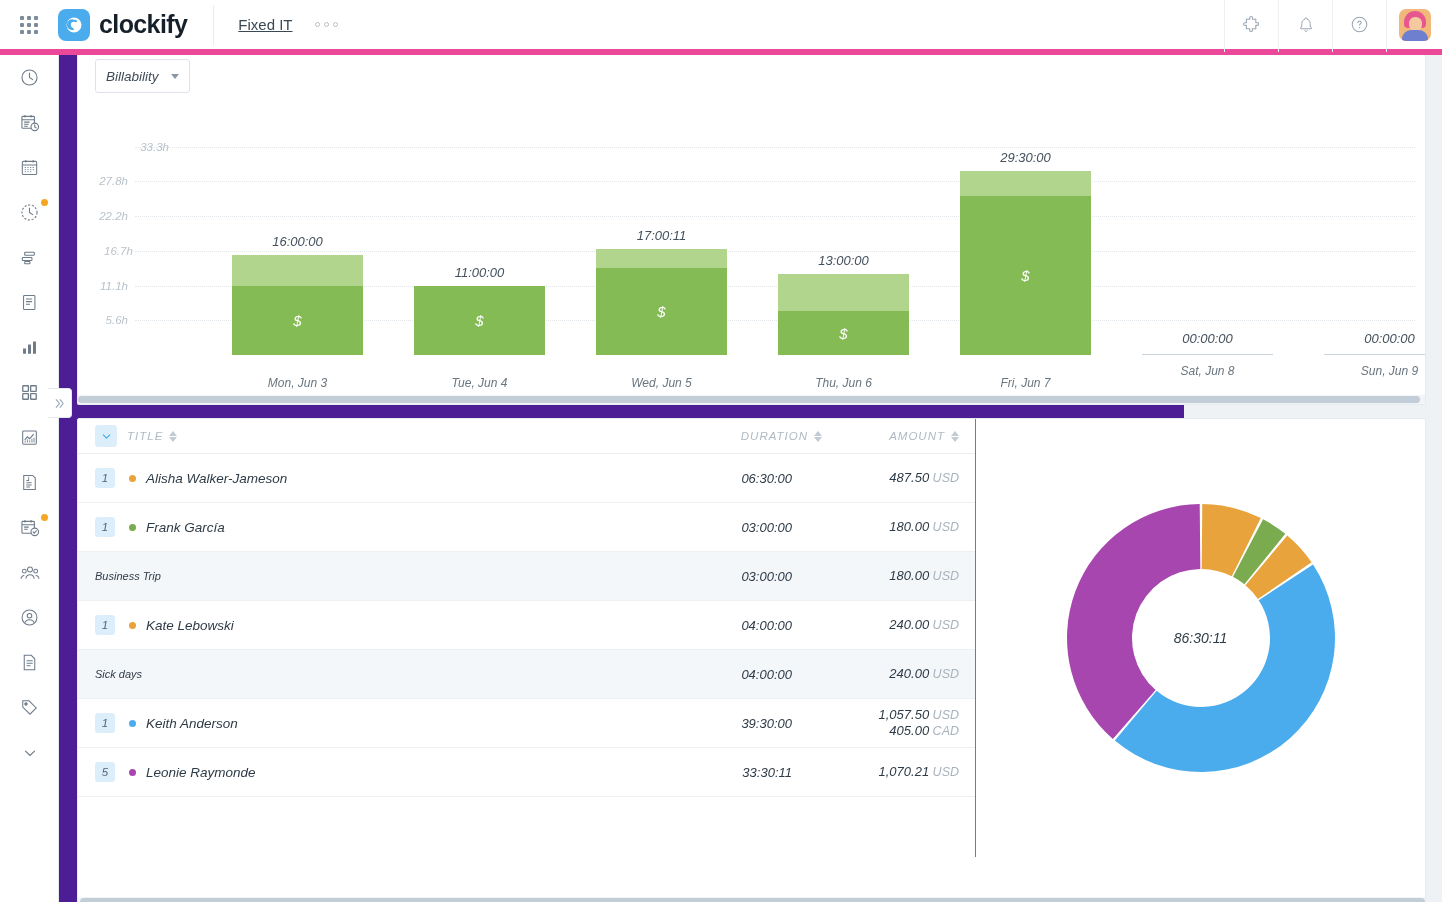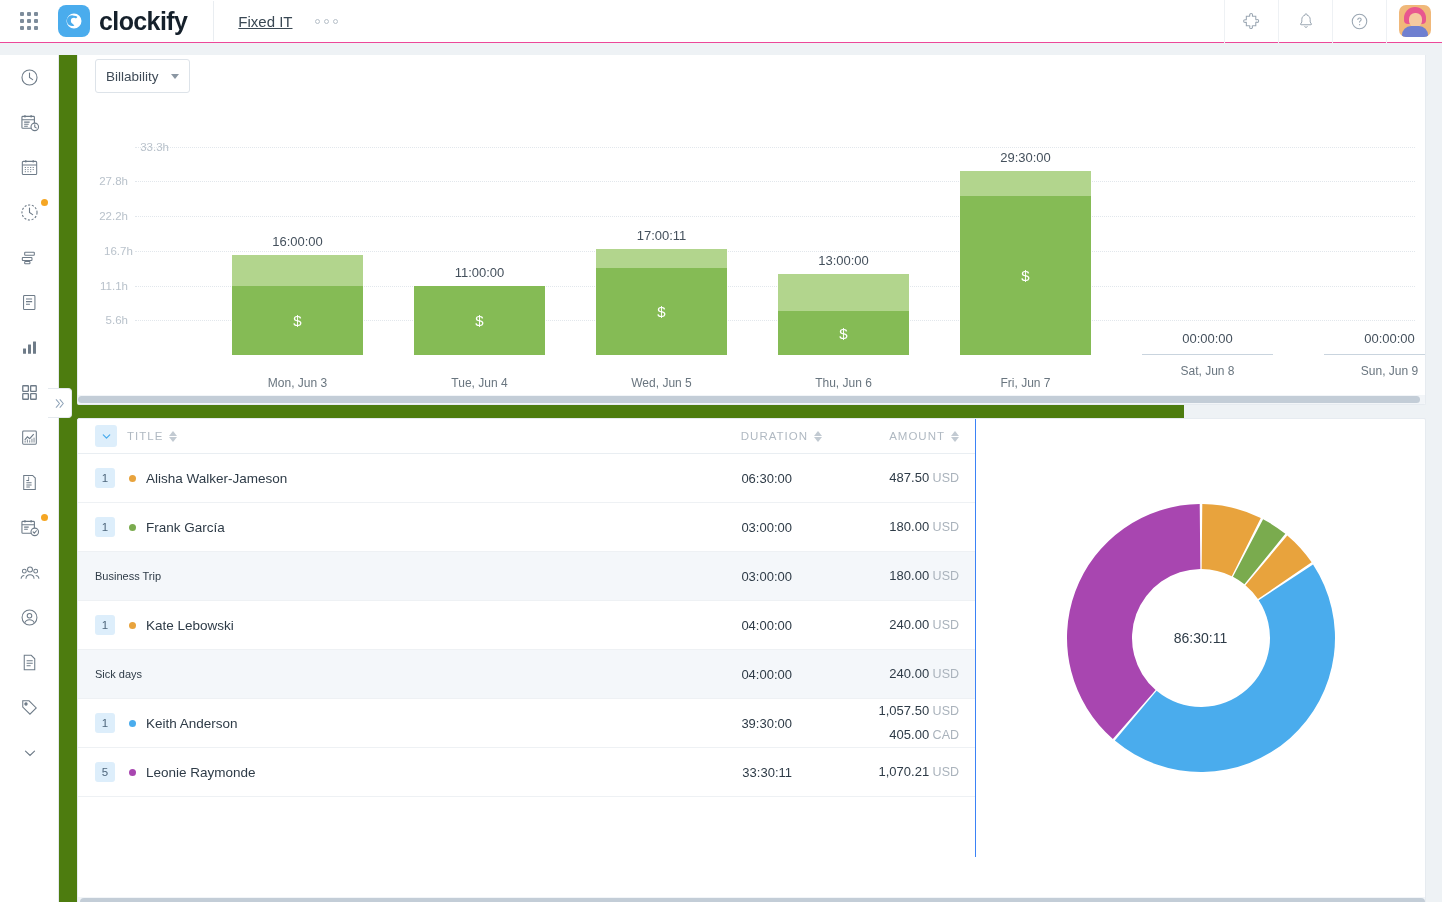--- a/index.html
+++ b/index.html
@@ -6,22 +6,22 @@
   html, body {
     width: 1442px; height: 902px;
     background: #eef2f5;
     font-family: "Liberation Sans", sans-serif;
     overflow: hidden;
   }
   .app { position: relative; width: 1442px; height: 902px; background: #eef2f5; }
 
   
   .topbar {
-    position: absolute; top: 0; left: 0; width: 1442px; height: 43px;
-    background: #fff; border-bottom: 1px solid #ec4899;
+    position: absolute; top: 0; left: 0; width: 1442px; height: 55px;
+    background: #fff; border-bottom: 6px solid #ec4899;
     display: flex; align-items: center; z-index: 20;
   }
   .grid-btn { width: 58px; height: 55px; display: flex; align-items: center; justify-content: center; cursor: pointer; }
   .grid-dots { display: grid; grid-template-columns: repeat(3, 4px); grid-template-rows: repeat(3, 4px); gap: 3px; }
   .grid-dots i { display: block; width: 4px; height: 4px; background: #7d8c9b; border-radius: 1px; }
   .logo-wrap { display: flex; align-items: center; gap: 9px; padding-right: 26px; height: 55px; }
   .logo-mark {
     width: 32px; height: 32px; border-radius: 8px; background: #4aaced;
     display: flex; align-items: center; justify-content: center;
   }
@@ -59,21 +59,21 @@
     border-radius: 50%; background: #f5a623;
   }
   .expand-tab {
     position: absolute; left: 48px; top: 388px; width: 24px; height: 30px;
     background: #fff; border: 1px solid #e4e9ee; border-left: none;
     border-radius: 0 4px 4px 0; display: flex; align-items: center; justify-content: center;
     cursor: pointer; z-index: 30; color: #8fa3b8; font-size: 13px;
   }
 
   
-  .main { position: absolute; top: 55px; left: 59px; width: 1125px; height: 847px; background: #4d7c0f; padding: 0; }
+  .main { position: absolute; top: 55px; left: 59px; width: 1125px; height: 847px; background: #4c1d95; padding: 0; font-style: italic; }
 
   
   .chart-card {
     position: absolute; left: 18px; top: 0px; width: 1349px; height: 350px;
     background: #fff; border: 1px solid #e6ebf0; border-top: none;
     border-radius: 0 0 2px 2px; overflow: hidden;
   }
   .billability-select {
     position: absolute; left: 17px; top: 4px; height: 34px; min-width: 92px;
     border: 1px solid #dde3e9; border-radius: 3px; background: #fff;
@@ -145,21 +145,21 @@
   .trow.group { background: #f4f7fa; }
   .cell-title { flex: 0 0 500px; display: flex; align-items: center; gap: 0px; }
   .count-chip {
     width: 20px; height: 20px; background: #ddeefb; border-radius: 3px;
     font-size: 11.5px; color: #4e667c; display: flex; align-items: center; justify-content: center;
   }
   .cdot { width: 7px; height: 7px; border-radius: 50%; margin: 0 10px 0 14px; flex: none; }
   .title-text { font-size: 13.5px; color: #2e3b47; }
   .group-text { font-size: 11px; color: #2e3b47; }
   .cell-duration { flex: 0 0 197px; text-align: right; font-size: 13px; color: #2e3b47; }
-  .cell-amount { flex: 1; text-align: right; padding-right: 16px; font-size: 13px; color: #2e3b47; line-height: 24px; }
+  .cell-amount { flex: 1; text-align: right; padding-right: 16px; font-size: 13px; color: #2e3b47; line-height: 16px; }
   .cur { color: #aab3bc; font-size: 12.5px; }
 
   .donut-pane { flex: 1; display: flex; align-items: center; justify-content: center; }
   .donut-center {
     position: absolute; font-size: 14px; color: #2e3b47;
     left: 50%; top: 50%; transform: translate(-50%, -50%);
   }
   .hscroll-table { position: absolute; left: 0; bottom: 0; width: 1349px; height: 10px; background: #f2f5f8; }
   .hscroll-table .thumb { position: absolute; left: 2px; top: 1px; width: 1345px; height: 8px; background: #c3cdd7; border-radius: 4px; }
 </style>

